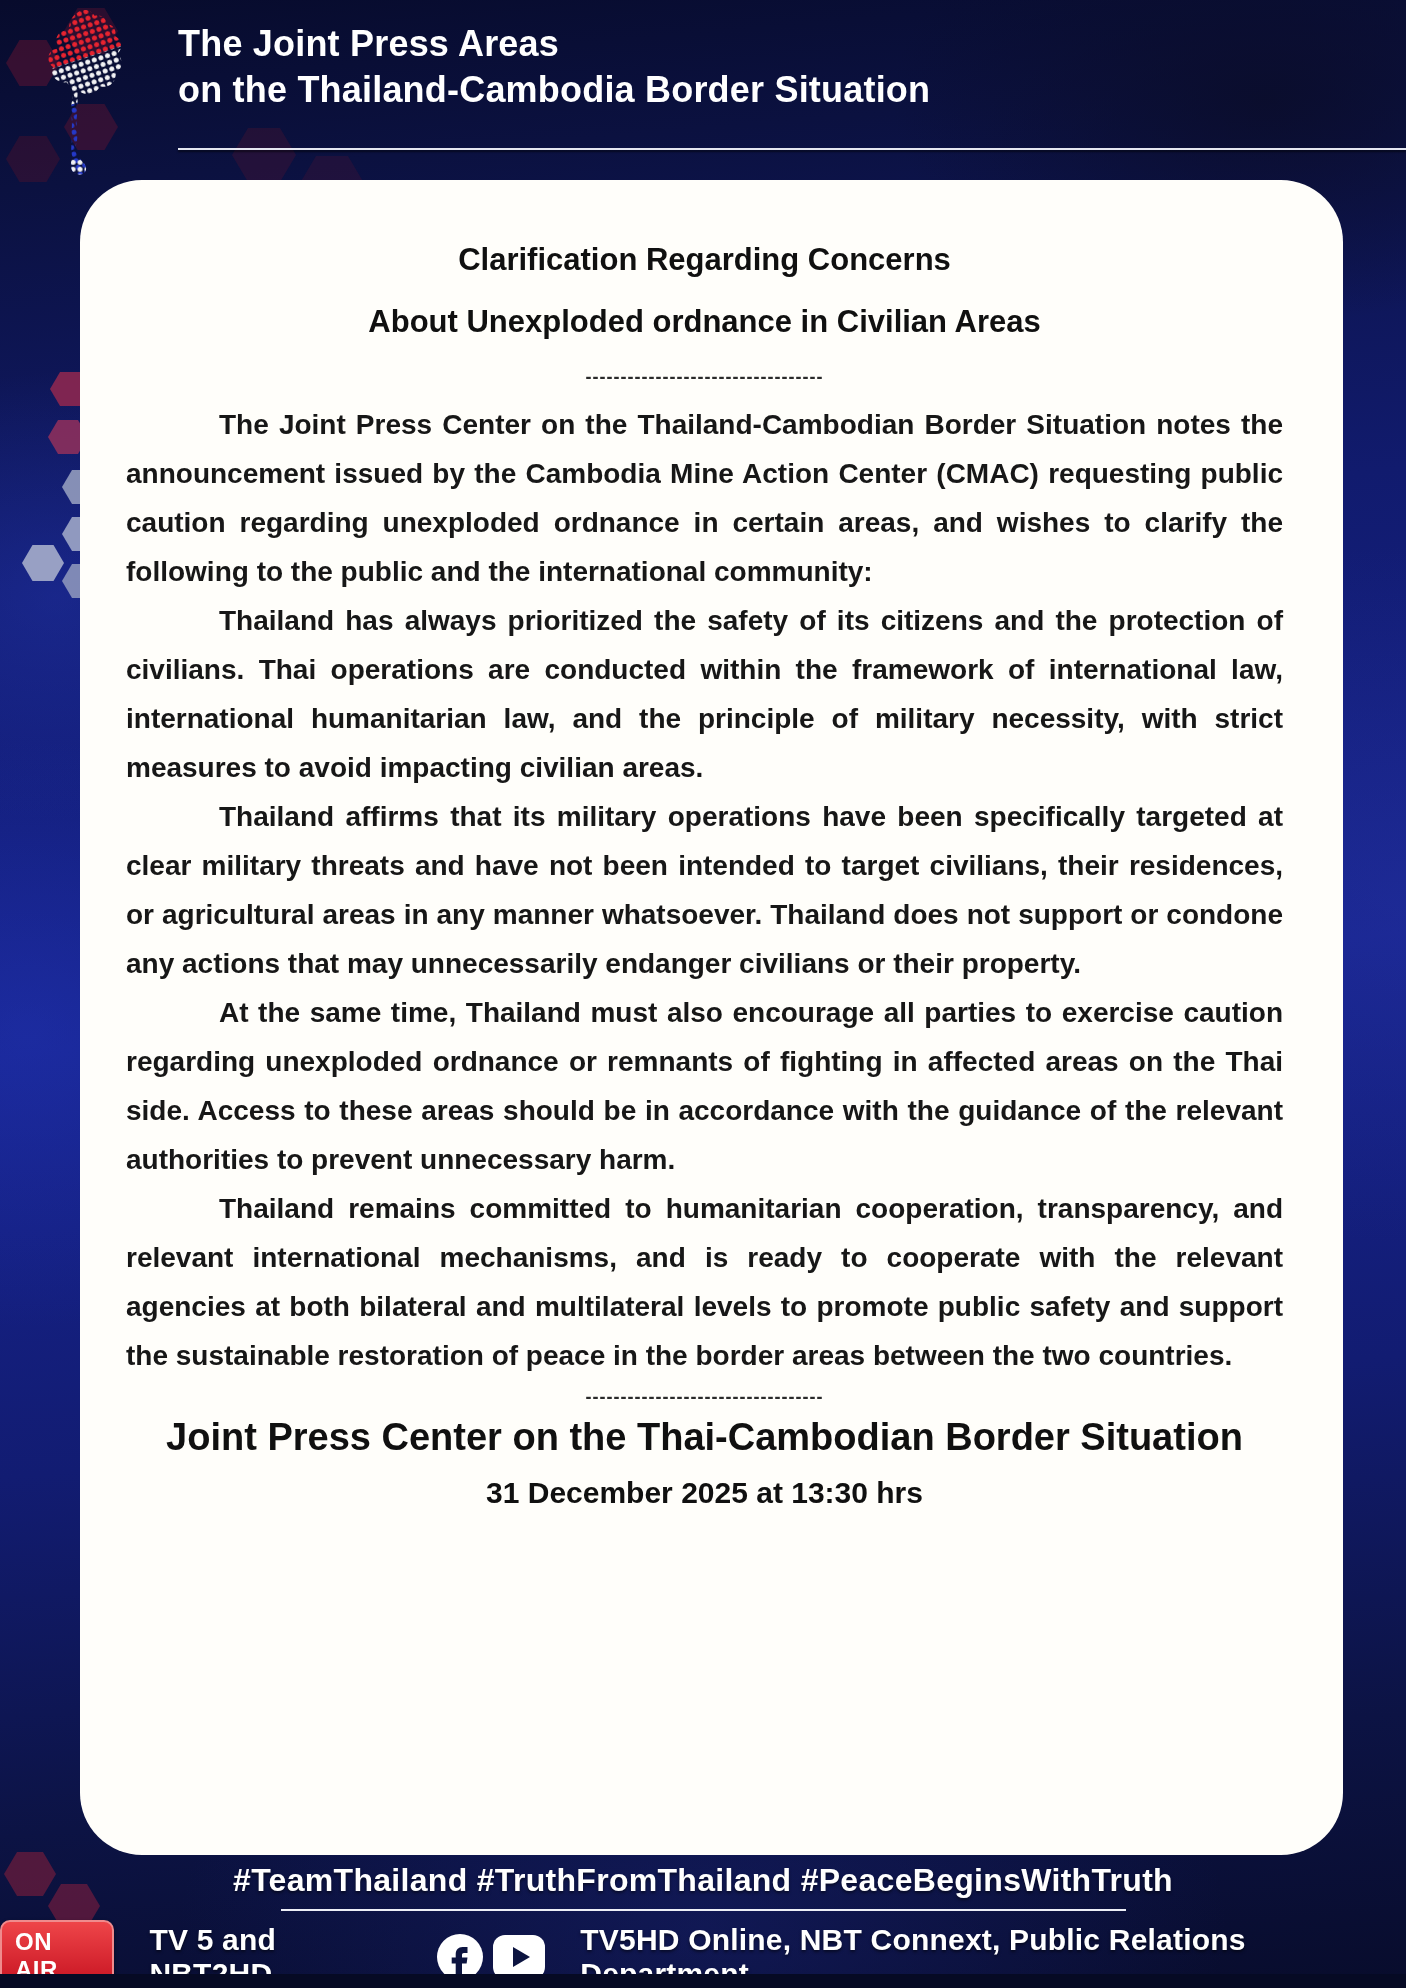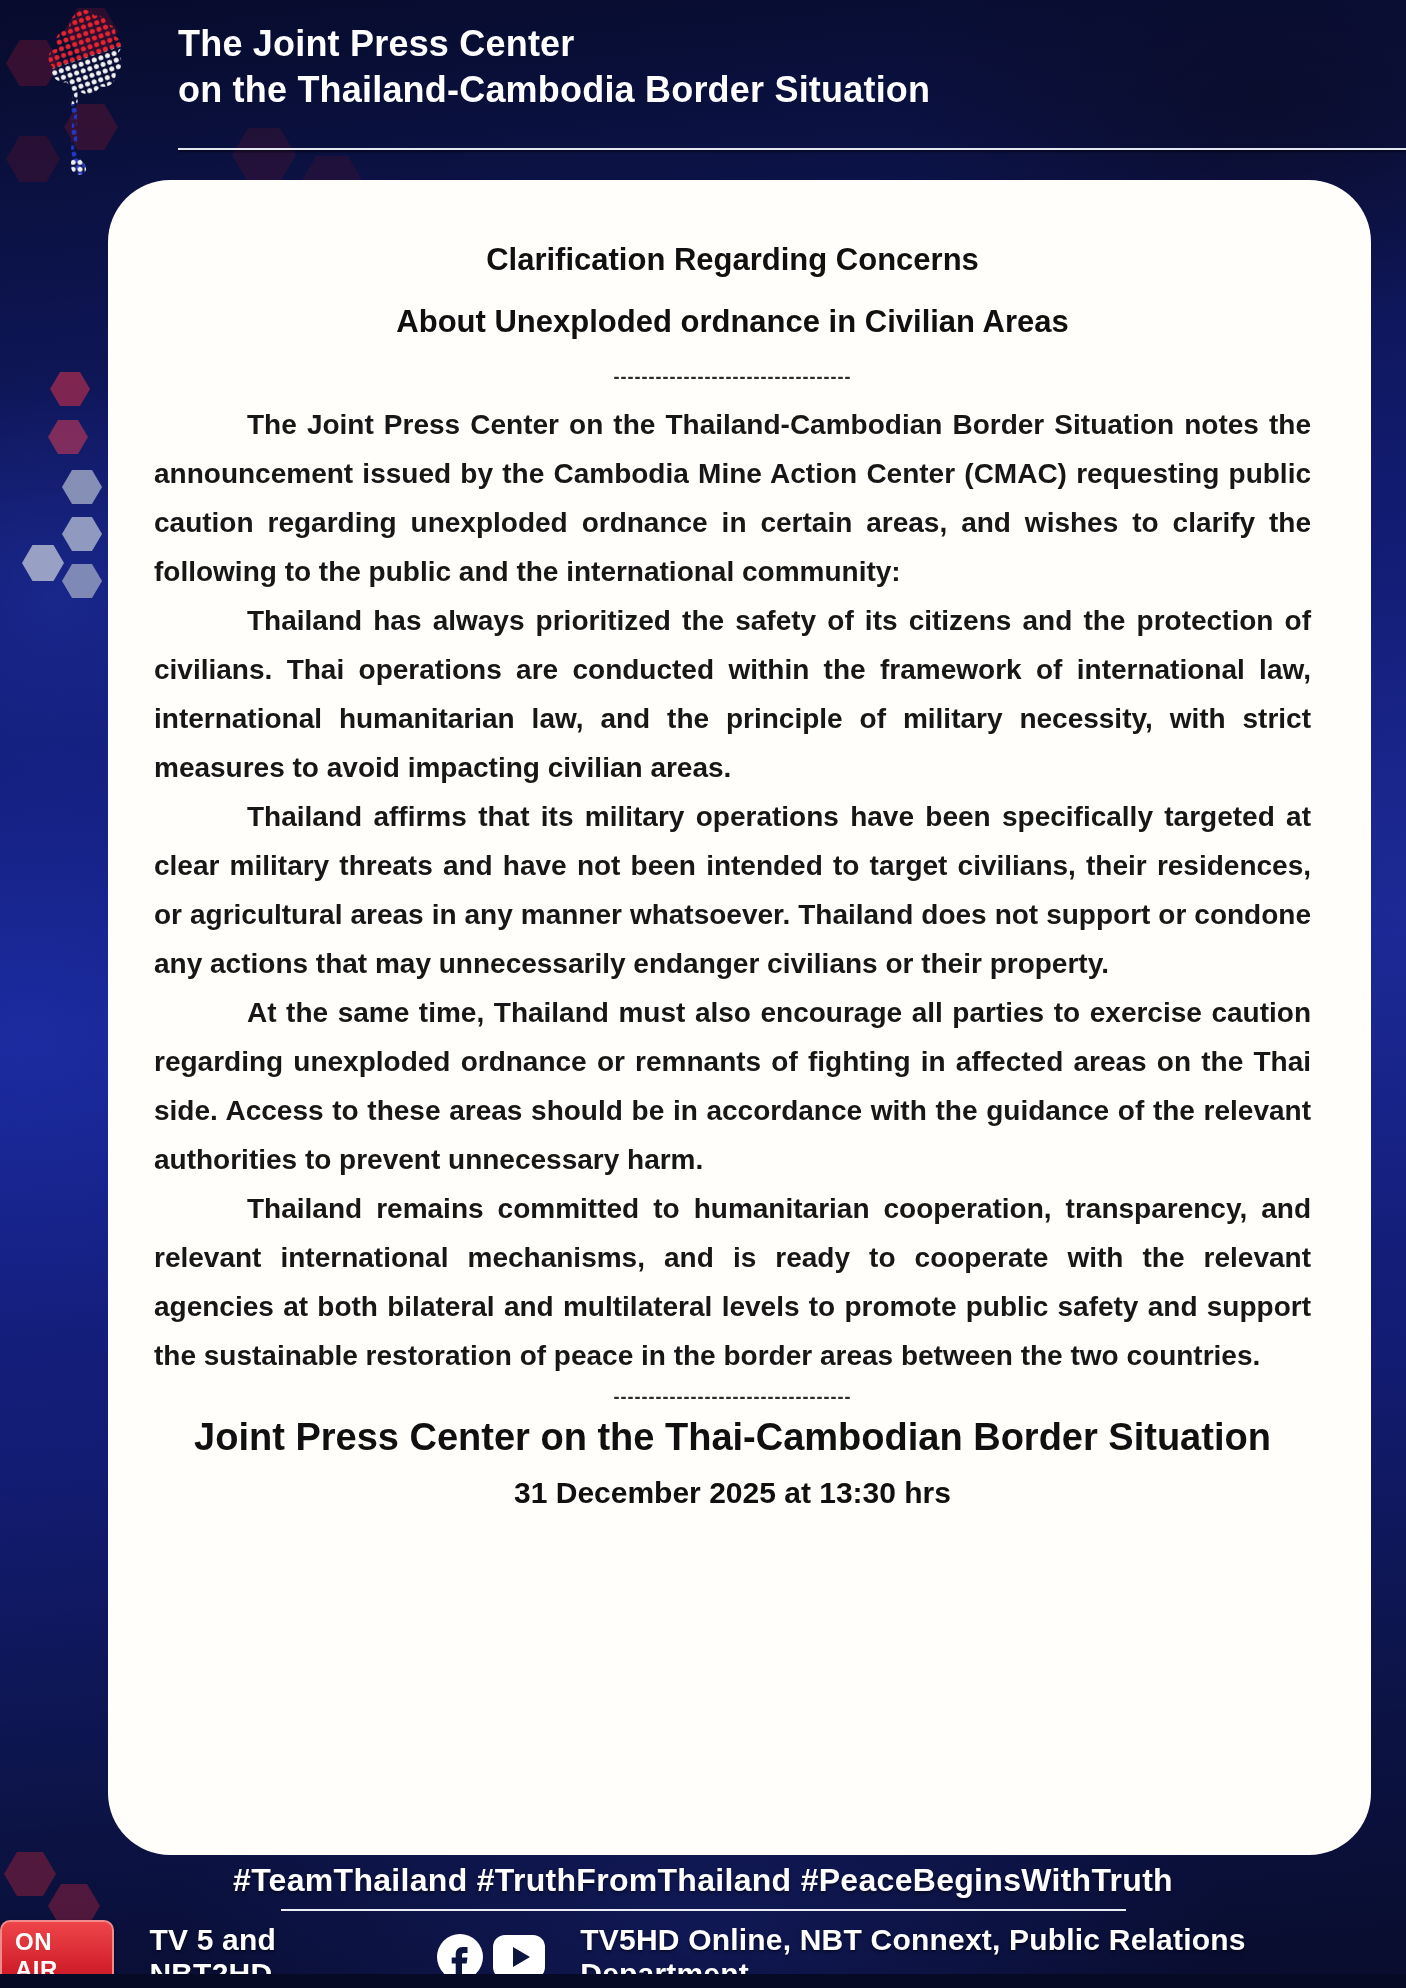--- a/index.html
+++ b/index.html
@@ -20,21 +20,21 @@
   .hex{position:absolute;z-index:1;clip-path:polygon(25% 0,75% 0,100% 50%,75% 100%,25% 100%,0 50%);}
   
   .header{position:absolute;left:0;top:0;width:100%;height:180px;z-index:2;}
   .logo{position:absolute;left:28px;top:6px;width:106px;height:172px;}
   .header-titles{position:absolute;left:178px;top:22px;color:#ffffff;font-weight:700;}
   .header-titles .l1{font-size:36px;line-height:44px;letter-spacing:.2px;}
   .header-titles .l2{font-size:36px;line-height:44px;margin-top:2px;letter-spacing:.2px;}
   .header-rule{position:absolute;left:178px;right:0;top:148px;height:2px;background:rgba(240,242,250,.95);box-shadow:0 2px 2px rgba(0,0,0,.55);}
   
   .card{
-    position:absolute;left:108px;top:180px;width:1263px;height:1675px;z-index:3;
+    position:absolute;left:80px;top:180px;width:1263px;height:1675px;z-index:3;
     background:#fffefa;border-radius:62px;box-sizing:border-box;
     padding:44px 60px 0 46px;color:#161616;
   }
   .doc-h{font-size:31px;line-height:40px;font-weight:600;text-align:center;color:#101010;margin:0;}
   .doc-h1{margin-top:16px;}
   .doc-h2{margin-top:22px;}
   .doc-divider{margin-top:24px;text-align:center;font-size:18px;letter-spacing:1px;color:#2a2a2a;font-weight:600;line-height:22px;}
   .doc-body{margin-top:12px;font-size:28px;line-height:49px;text-align:justify;color:#171717;font-weight:bold;}
   .doc-body p{margin:0;text-indent:93px;}
   .doc-divider2{margin-top:6px;}
@@ -95,21 +95,21 @@
       <g clip-path="url(#mapclip)">
         <g transform="rotate(-18 55 80)">
           <rect x="-40" y="-40" width="190" height="96" fill="url(#pr)"></rect>
           <rect x="-40" y="56" width="190" height="42" fill="url(#pw)"></rect>
           <rect x="-40" y="98" width="190" height="140" fill="url(#pb)"></rect>
         </g>
         <rect x="38" y="158" width="26" height="18" fill="url(#pw)"></rect>
       </g>
     </svg>
     <div class="header-titles">
-      <div class="l1">The Joint Press Center</div>
+      <div class="l1">The Joint Press Areas</div>
       <div class="l2">on the Thailand-Cambodia Border Situation</div>
     </div>
     <div class="header-rule"></div>
   </div>
 
   <div class="card">
     <div class="doc-h doc-h1">Clarification Regarding Concerns</div>
     <div class="doc-h doc-h2">About Unexploded ordnance in Civilian Areas</div>
     <div class="doc-divider">----------------------------------</div>
     <div class="doc-body">

